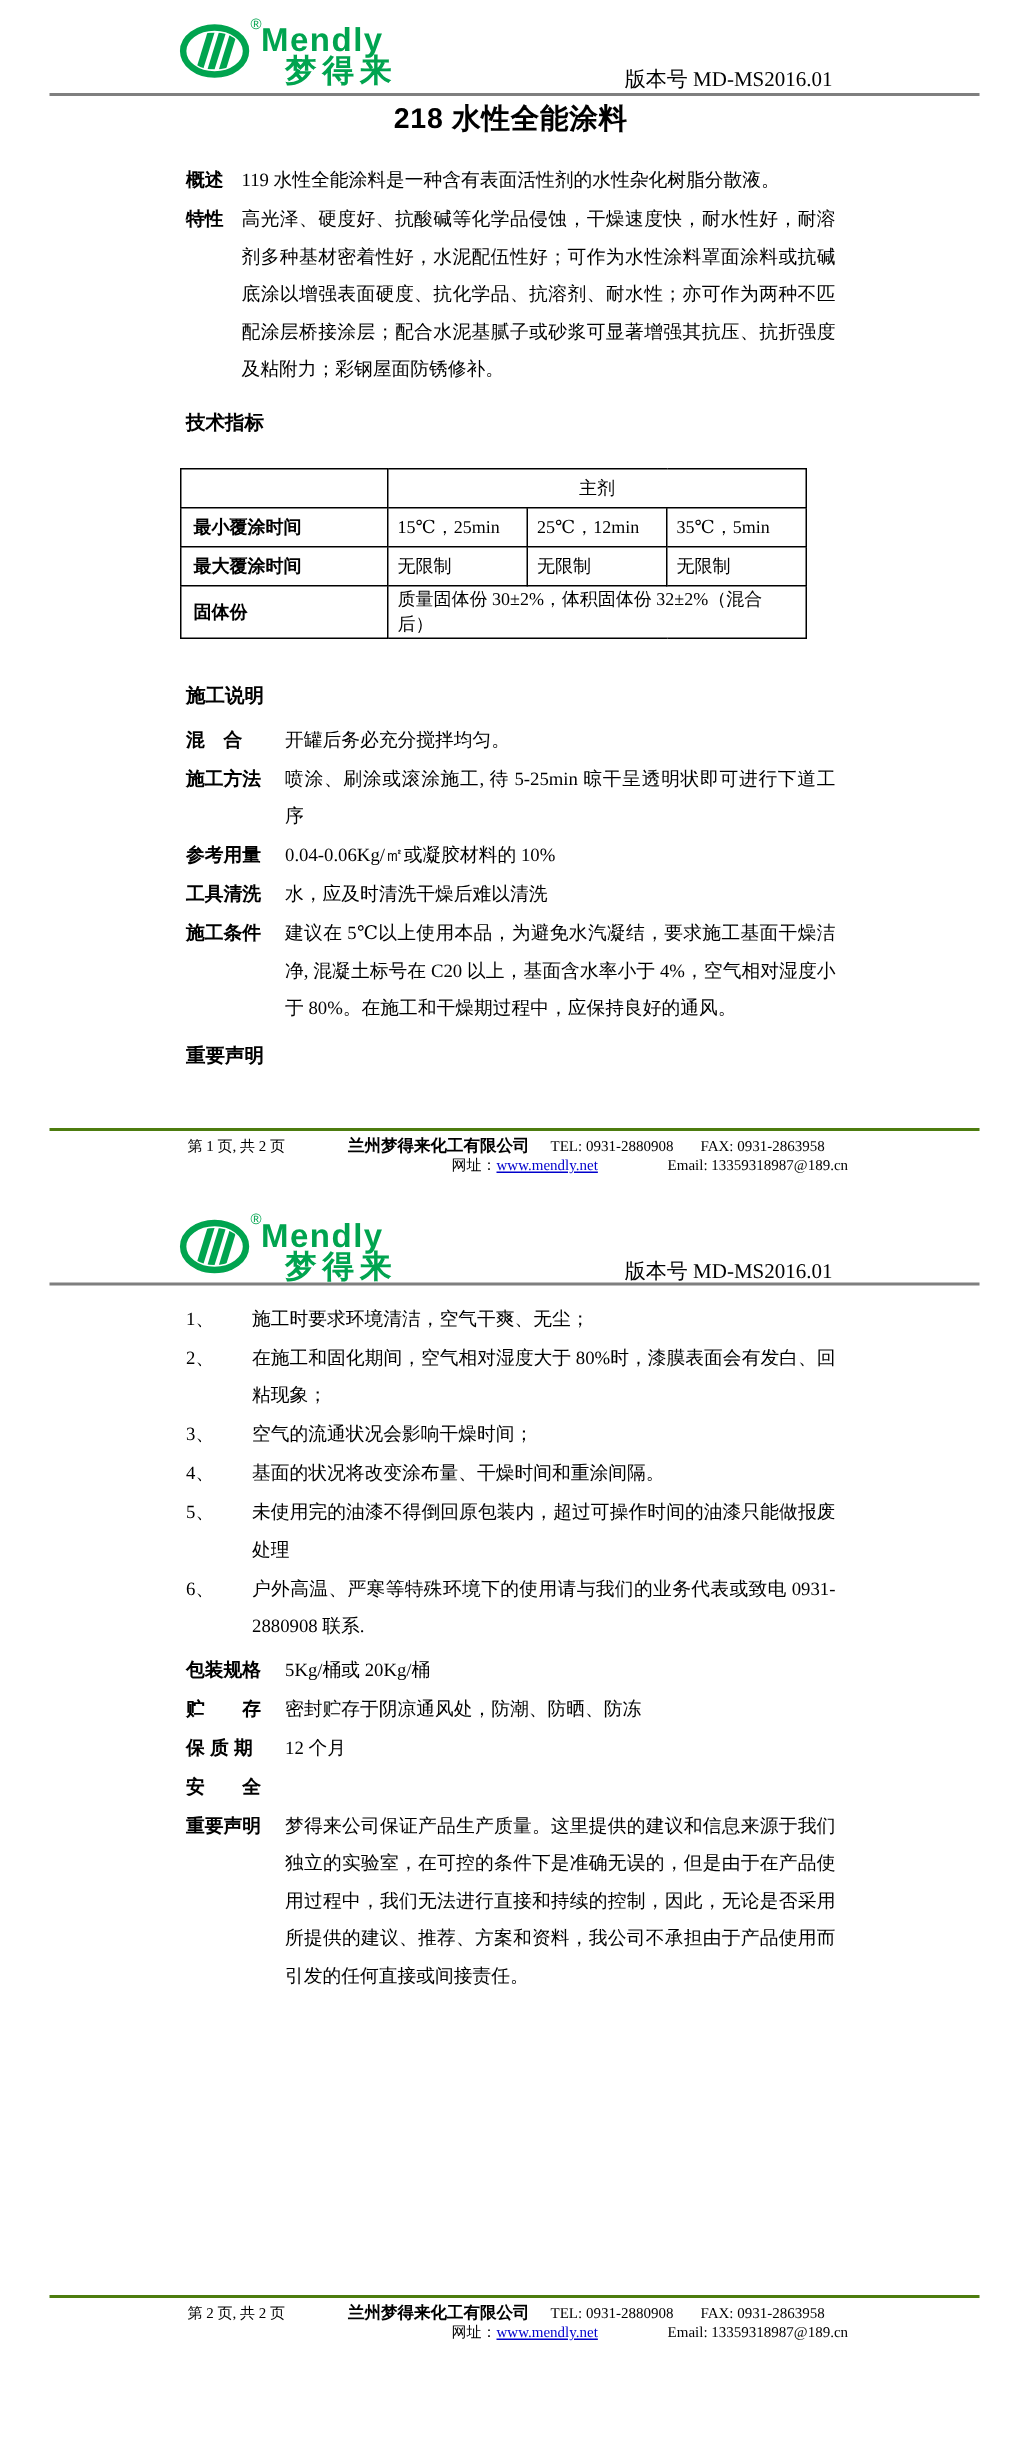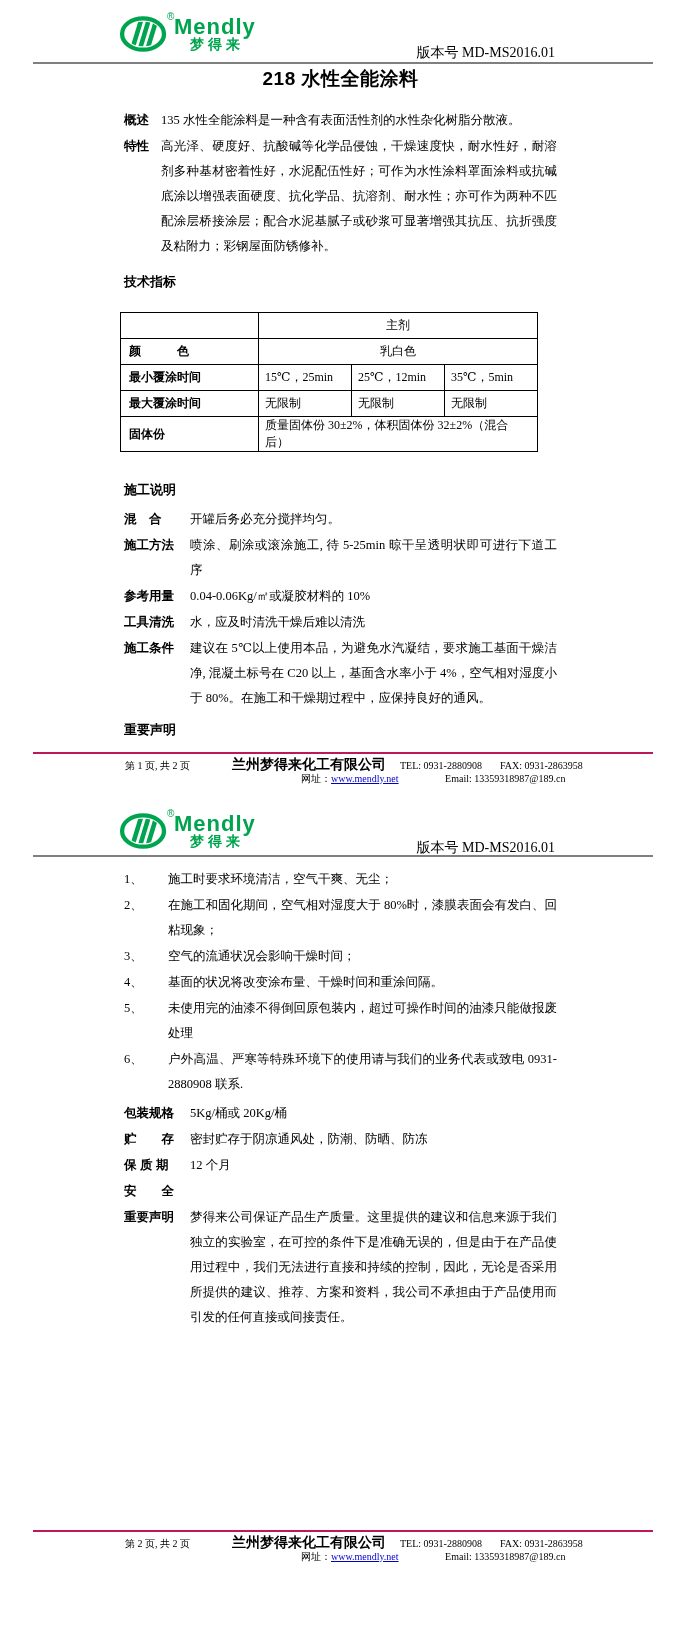--- a/index.html
+++ b/index.html
@@ -18,21 +18,21 @@
   .page{position:absolute;left:0;width:687px;}
   #page1{top:0;height:785px;}
   #page2{top:785px;height:853px;}
 
   
   .logo{position:absolute;left:118px;display:flex;align-items:flex-start;}
   #page1 .logo{top:14px;}
   #page2 .logo{top:26px;}
   .logo-text{margin-left:4px;margin-top:2px;line-height:1;}
   .brand-en{color:var(--brand-green);font-family:"Liberation Sans","DejaVu Sans",sans-serif;font-weight:bold;font-size:22px;letter-spacing:1px;}
-  .brand-cn{color:var(--brand-green);font-family:"Liberation Sans","DejaVu Sans",sans-serif;font-weight:bold;font-size:14px;letter-spacing:4px;margin:-1px 0 0 16px;}
+  .brand-cn{color:var(--brand-green);font-family:"Liberation Sans","DejaVu Sans",sans-serif;font-weight:bold;font-size:21px;letter-spacing:4px;margin:-1px 0 0 16px;}
   .reg{position:absolute;left:49px;top:-3px;font-size:10px;color:var(--brand-green);font-family:"Liberation Sans","DejaVu Sans",sans-serif;}
   .stripe{fill:var(--brand-green);}
   .oval{fill:#fff;stroke:var(--brand-green);stroke-width:4.5;}
   .version{position:absolute;right:132px;font-size:14px;}
   #page1 .version{top:44px;}
   #page2 .version{top:54px;}
   .rule{position:absolute;left:33px;right:34px;height:0;border:0;border-top:2px solid var(--rule-gray);margin:0;}
   #page1 .rule{top:62px;}
   #page2 .rule{top:70px;}
 
@@ -60,26 +60,26 @@
   table.tech col.c0{width:138px;}
   table.tech col.c1,table.tech col.c2,table.tech col.c3{width:93px;}
 
   
   .li{display:flex;line-height:25px;margin-bottom:1px;}
   .li .n{flex:none;width:44px;}
   .li .t{flex:1;text-align:justify;}
   #page2 .rows{margin-top:4px;}
 
   
-  .pfooter{position:absolute;left:33px;right:34px;border-top:2px solid #be185d;padding-top:4px;font-size:10px;line-height:13px;}
+  .pfooter{position:absolute;left:33px;right:34px;border-top:2px solid #4d7c0f;padding-top:4px;font-size:10px;line-height:13px;}
   #page1 .pfooter{top:752px;}
   #page2 .pfooter{top:745px;}
   .f-line1{display:flex;align-items:baseline;}
   .f-pageno{margin-left:92px;}
-  .f-company{margin-left:42px;font-family:"Liberation Sans","DejaVu Sans",sans-serif;font-weight:bold;font-size:14px;}
+  .f-company{margin-left:42px;font-family:"Liberation Sans","DejaVu Sans",sans-serif;font-weight:bold;font-size:11px;}
   .f-tel{margin-left:14px;}
   .f-fax{margin-left:18px;}
   .f-line2{margin-left:268px;}
   .f-email{margin-left:44px;}
   a.weblink{color:var(--link-blue);text-decoration:underline;cursor:pointer;}
 </style>
 </head>
 <body>
 
 <section class="page" id="page1">
@@ -105,44 +105,40 @@
     </div>
   </div>
   <div class="version">版本号 MD-MS2016.01</div>
   <hr class="rule">
 
   <div class="content">
     <h1 class="title">218 水性全能涂料</h1>
 
     <div class="kv narrow">
       <span class="k">概述</span>
-      <span class="v">135 水性全能涂料是一种含有表面活性剂的水性杂化树脂分散液。</span>
+      <span class="v">119 水性全能涂料是一种含有表面活性剂的水性杂化树脂分散液。</span>
     </div>
     <div class="kv narrow">
       <span class="k">特性</span>
       <span class="v">高光泽、硬度好、抗酸碱等化学品侵蚀，干燥速度快，耐水性好，耐溶剂多种基材密着性好，水泥配伍性好；可作为水性涂料罩面涂料或抗碱底涂以增强表面硬度、抗化学品、抗溶剂、耐水性；亦可作为两种不匹配涂层桥接涂层；配合水泥基腻子或砂浆可显著增强其抗压、抗折强度及粘附力；彩钢屋面防锈修补。</span>
     </div>
 
     <h2 class="sec-h" id="tech-heading">技术指标</h2>
 
     <table class="tech">
       <colgroup>
           <col class="c0">
           <col class="c1">
           <col class="c2">
           <col class="c3">
         </colgroup>
       <tbody>
           <tr>
         <td class="lab"></td>
         <td class="ctr" colspan="3">主剂</td>
-      </tr>
-      <tr>
-        <td class="lab">颜　　　色</td>
-        <td class="ctr" colspan="3">乳白色</td>
       </tr>
       <tr>
         <td class="lab">最小覆涂时间</td>
         <td>15℃，25min</td>
         <td>25℃，12min</td>
         <td>35℃，5min</td>
       </tr>
       <tr>
         <td class="lab">最大覆涂时间</td>
         <td>无限制</td>

